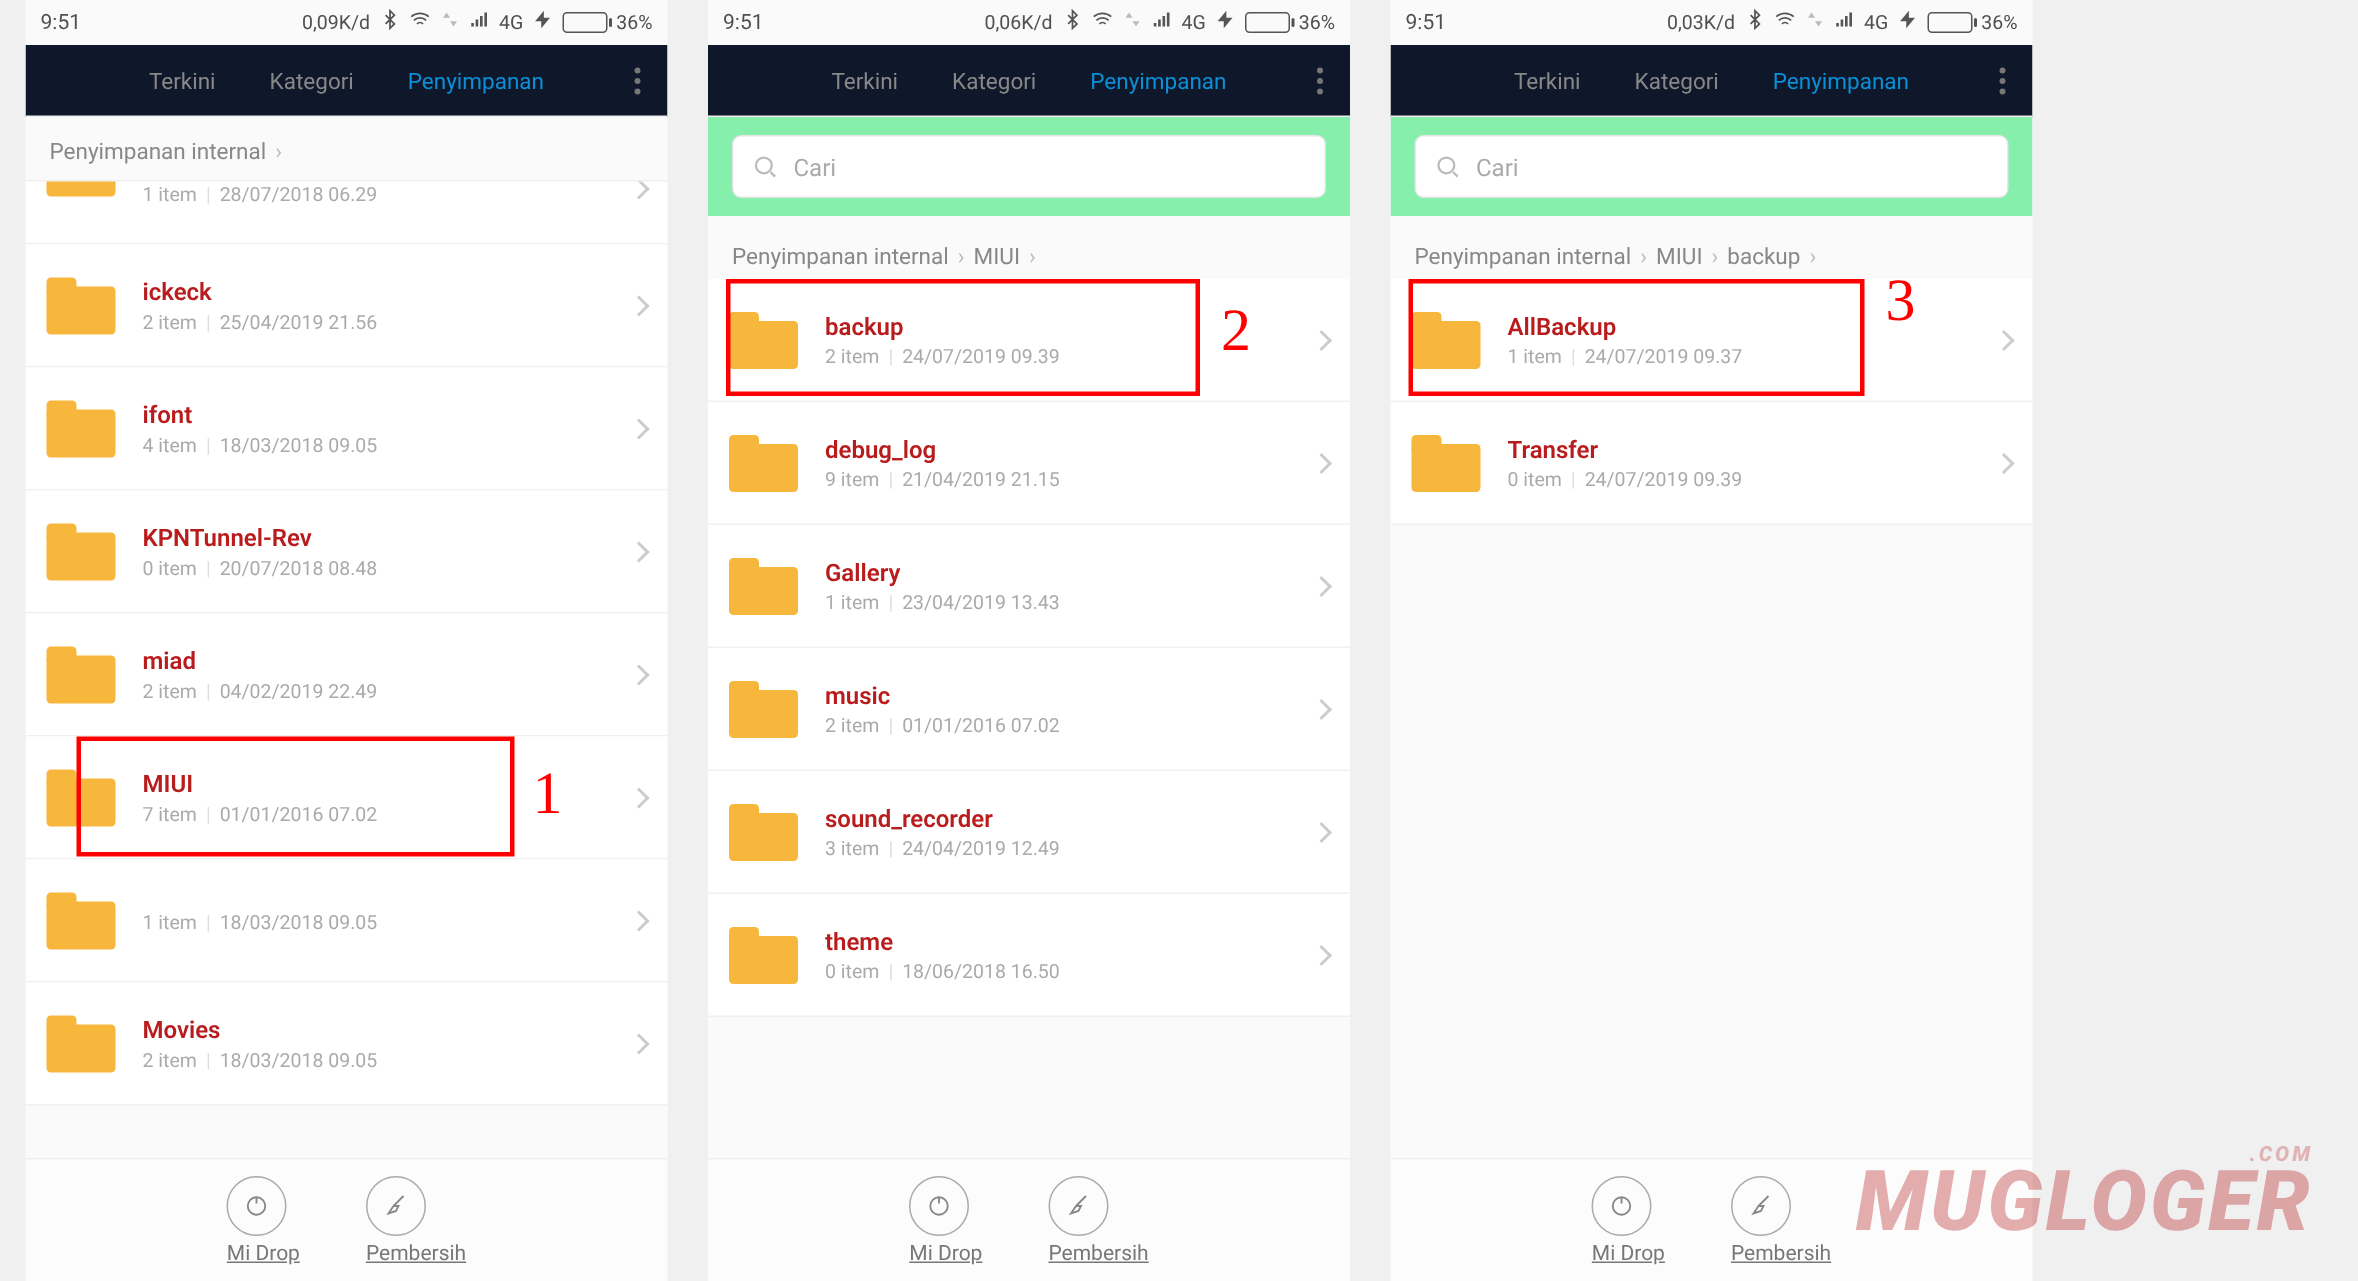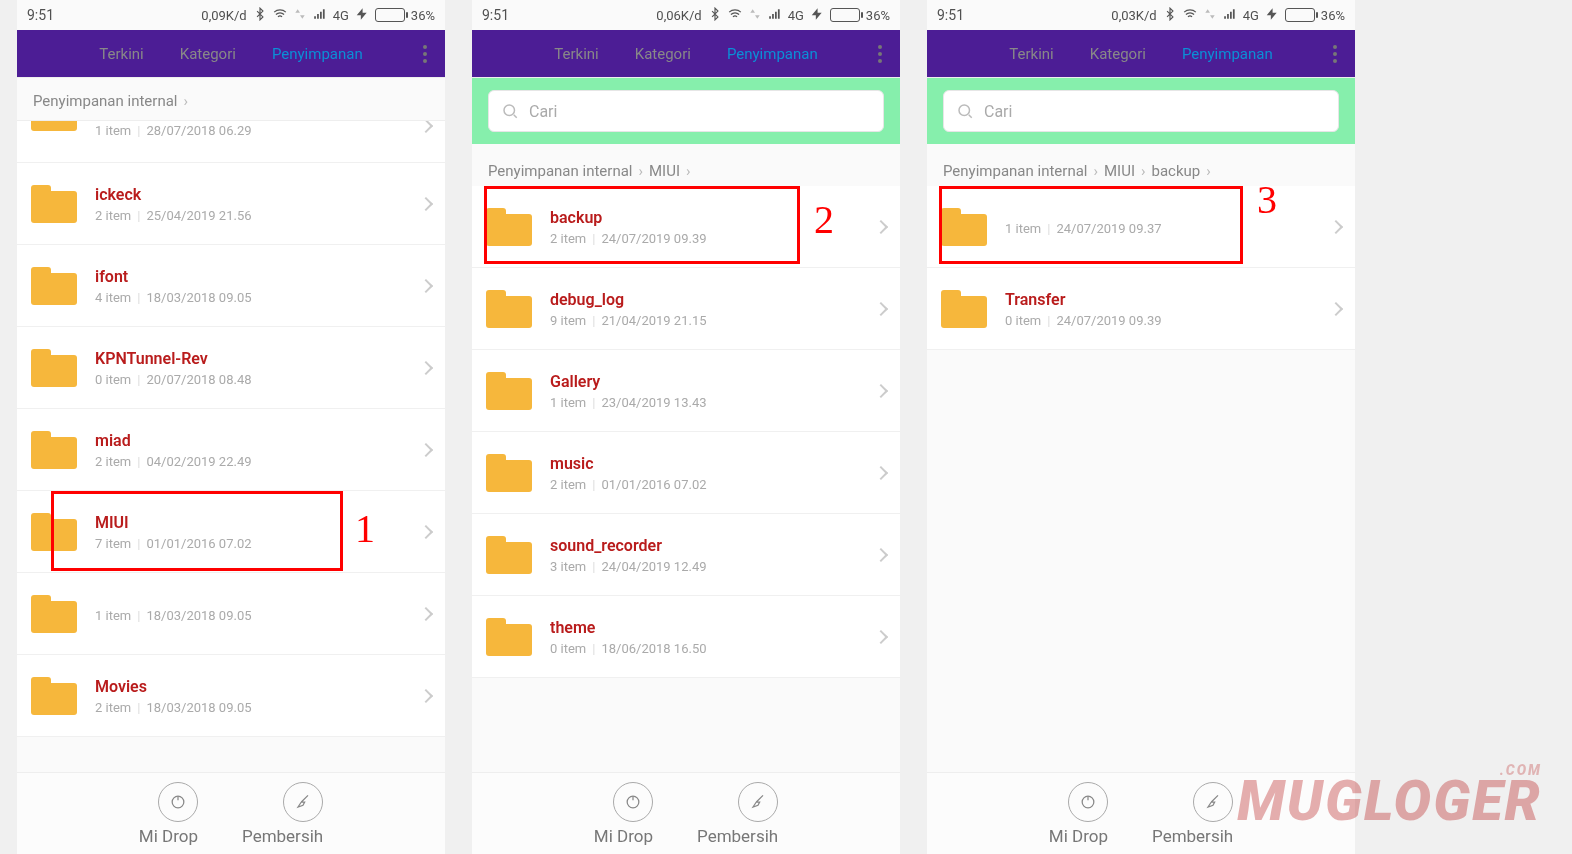--- a/index.html
+++ b/index.html
@@ -41,21 +41,21 @@
     width: 30px; height: 14px; border: 1.5px solid #555; border-radius: 3px;
     position: relative; display: inline-block;
   }
   .battery::after {
     content: ""; position: absolute; right: -4px; top: 3px; width: 2px; height: 6px;
     background: #555; border-radius: 1px;
   }
   .battery-fill { height: 100%; width: 36%; background: #34c759; border-radius: 1px; }
   
   .tabs {
-    display: flex; align-items: center; background: #4c1d95;
+    display: flex; align-items: center; background: #0f172a;
     height: 48px; border-bottom: 1px solid #eee;
   }
   .tabs-center { flex: 1; display: flex; justify-content: center; gap: 36px; }
   .tab { font-size: 15px; color: #888; cursor: pointer; }
   .tab.active { color: #0b8fd6; }
   .more-dots {
     width: 40px; display: flex; flex-direction: column; align-items: center; gap: 3px;
     cursor: pointer;
   }
   .more-dots span { width: 4px; height: 4px; background: #777; border-radius: 50%; }
@@ -114,22 +114,22 @@
   .step-num {
     position: absolute; font-size: 40px; font-weight: 400; color: #f00;
     font-family: "Comic Sans MS", cursive; z-index: 6;
   }
   
   .bottom-nav {
     height: 82px; background: #fcfcfc; border-top: 1px solid #eee;
     display: flex; justify-content: center; align-items: center; gap: 44px;
   }
   .nav-btn {
-    display: flex; flex-direction: column; align-items: flex-end; gap: 4px;
-    cursor: pointer; color: #777; font-size: 17px;
+    display: flex; flex-direction: column; align-items: flex-start; gap: 4px;
+    cursor: pointer; color: #777; font-size: 14px; text-decoration: underline;
   }
   .nav-circle {
     width: 40px; height: 40px; border: 1.5px solid #aaa; border-radius: 50%;
     display: flex; align-items: center; justify-content: center;
   }
   .nav-circle svg { width: 20px; height: 20px; stroke: #888; fill: none; stroke-width: 1.5; }
   
   .watermark {
     position: absolute; bottom: 20px; right: 30px; font-size: 56px; font-weight: 900;
     color: #b91c1c; opacity: 0.35; letter-spacing: 2px; font-style: italic;
@@ -480,20 +480,21 @@
     <span class="bc-sep">›</span>
     <span>backup</span>
     <span class="bc-sep">›</span>
   </div>
 
   <div class="list" style="position:relative">
     <div id="p3-folders">
         <div class="folder-row">
           <div class="folder-icon"></div>
           <div class="folder-text">
+            <div class="folder-name">AllBackup</div>
             <div class="folder-meta"><span>1 item</span><span class="sep">|</span><span>24/07/2019 09.37</span></div>
           </div>
           <div class="chevron"></div>
         </div>
         <div class="folder-row">
           <div class="folder-icon"></div>
           <div class="folder-text">
             <div class="folder-name">Transfer</div>
             <div class="folder-meta"><span>0 item</span><span class="sep">|</span><span>24/07/2019 09.39</span></div>
           </div>

